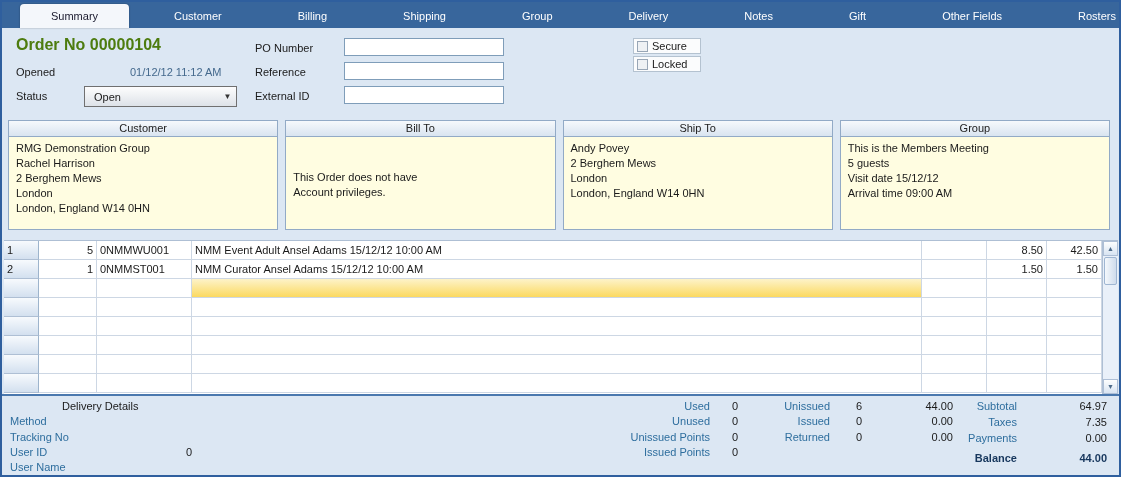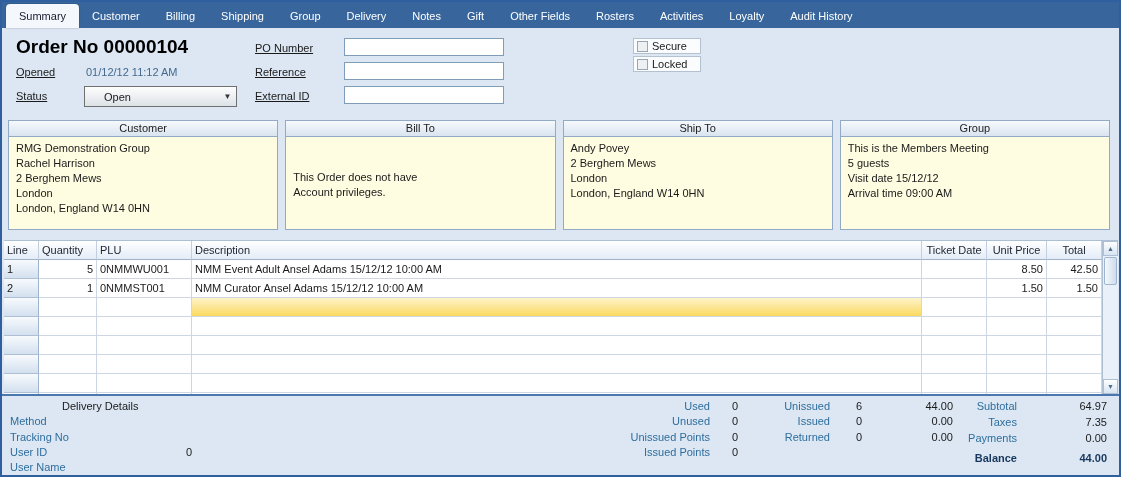--- a/index.html
+++ b/index.html
@@ -3,32 +3,32 @@
 <meta charset="utf-8">
 <style>
   * { margin:0; padding:0; box-sizing:border-box; }
   body { font-family:"Liberation Sans","DejaVu Sans",sans-serif; background:#fff; }
   .window { position:relative; width:1121px; height:477px; border:2px solid #2f5f9e;
             background:#dce7f3; overflow:hidden; font-size:11px; color:#1a1a1a; }
 
   
   .tabbar { position:absolute; top:0; left:0; right:0; height:26px; background:#38669c;
             display:flex; align-items:flex-end; padding-left:4px; }
-  .tab { padding:5px 13px 6px; color:#fff; cursor:default; white-space:nowrap; }
+  .tab { padding:5px 31px 6px; color:#fff; cursor:default; white-space:nowrap;margin-left:14px; }
   .tab.active { background:#f4f7fb; color:#1a1a2e; border-radius:4px 4px 0 0;
                 padding-top:6px; box-shadow:0 0 2px rgba(0,0,0,.35); }
 
   
   .hdr { position:absolute; top:26px; left:0; right:0; height:90px; }
   .hdr .abs { position:absolute; white-space:nowrap; }
-  .order-no { font-size:19px; font-weight:bold; color:#000000; }
-  .lbl { color:#1a1a1a;text-decoration:underline; }
-  .val-blue { color:#44698d; }
+  .order-no { font-size:16px; font-weight:bold; color:#4d7c0f; }
+  .lbl { color:#1a1a1a; }
+  .val-blue { color:#44698d;margin-left:44px; }
   .combo { border:1px solid #707070; background:linear-gradient(#fdfdfd,#dde2e8);
-           width:153px; height:21px; display:flex; align-items:center; padding-left:19px; }
+           width:153px; height:21px; display:flex; align-items:center; padding-left:9px; }
   .combo .arrow { margin-left:auto; width:17px; text-align:center; color:#333; font-size:8px; }
   .tbox { border:1px solid #7f9db9; background:#fff; width:160px; height:18px;
           font-family:inherit; font-size:11px; padding:0 3px; }
   .chkbox { position:absolute; width:68px; height:16px; border:1px solid #b4c2d0;
             background:#fbfcfd; display:flex; align-items:center; gap:4px; padding:0 3px; }
   .chk { width:11px; height:11px; border:1px solid #98a6b6; background:#eef1f4; }
 
   
   .panels { position:absolute; top:118px; left:6px; right:9px; height:110px;
             display:flex; gap:7px; }
@@ -154,29 +154,20 @@
         <div>This is the Members Meeting</div>
         <div>5  guests</div>
         <div>Visit date 15/12/12</div>
         <div>Arrival time 09:00 AM</div>
       </div>
     </div>
   </div>
 
   <div class="grid">
     <div class="gtable">
-      <div class="grow ghead">
-        <div class="gc c-line">Line</div>
-        <div class="gc c-qty">Quantity</div>
-        <div class="gc c-plu">PLU</div>
-        <div class="gc c-desc">Description</div>
-        <div class="gc c-tdate">Ticket Date</div>
-        <div class="gc c-price">Unit Price</div>
-        <div class="gc c-total">Total</div>
-      </div>
       <div class="grow">
         <div class="gc c-line rowhead">1</div>
         <div class="gc c-qty">5</div>
         <div class="gc c-plu">0NMMWU001</div>
         <div class="gc c-desc">NMM Event Adult Ansel Adams 15/12/12 10:00 AM</div>
         <div class="gc c-tdate"></div>
         <div class="gc c-price">8.50</div>
         <div class="gc c-total">42.50</div>
       </div>
       <div class="grow">

